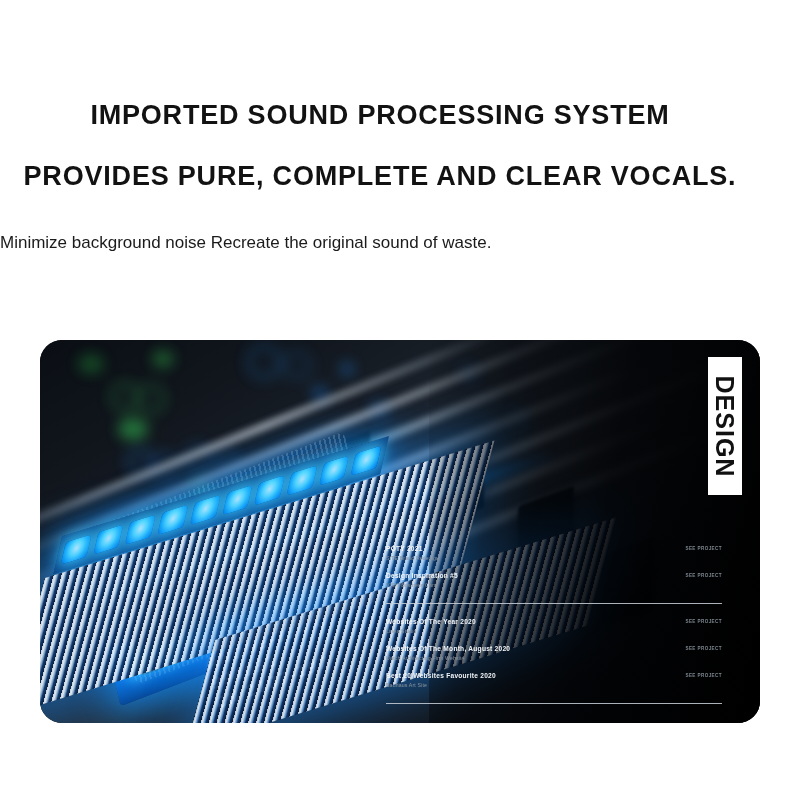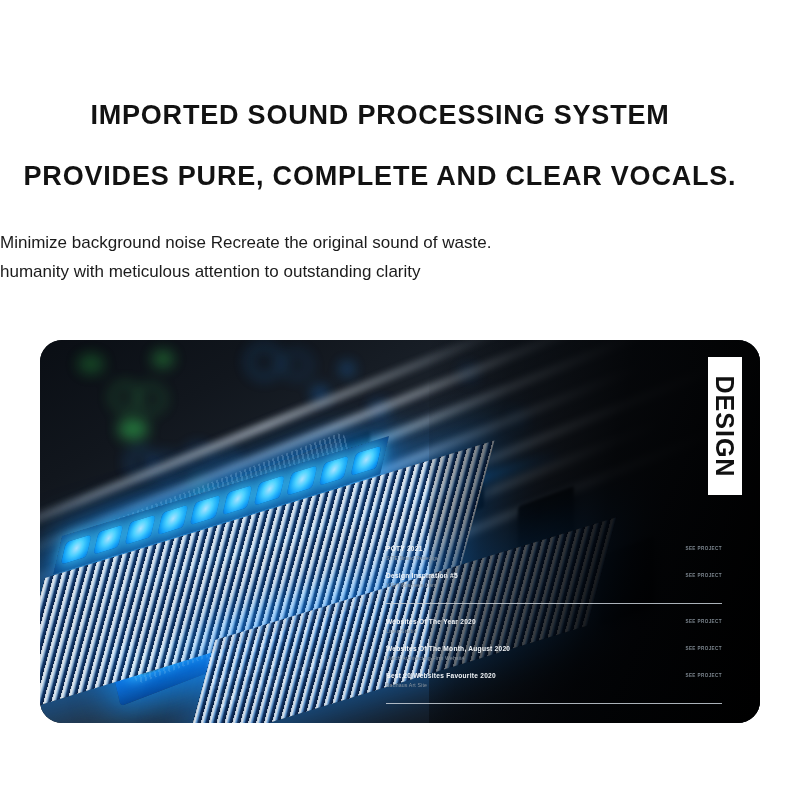--- a/index.html
+++ b/index.html
@@ -342,21 +342,20 @@
 </head>
 <body>
 
 <div class="headline">
   <div class="headline-line">IMPORTED SOUND PROCESSING SYSTEM</div>
   <div class="headline-line">PROVIDES PURE, COMPLETE AND CLEAR VOCALS.</div>
 </div>
 
 <div class="subcopy">
   <div class="subcopy-line">Minimize background noise Recreate the original sound of waste.</div>
-  <div class="subcopy-line">humanity with meticulous attention to outstanding clarity</div>
 </div>
 
 <div class="photo-card">
 
   <div class="board-base"></div>
 
   <div class="bokeh-zone">
     <div class="bokeh" style="left:38px;top:14px;width:26px;height:20px;background:#1f7a33;opacity:.55;"></div>
     <div class="bokeh ring" style="left:70px;top:42px;width:22px;height:22px;border-width:4px;border-color:#2e8c45;opacity:.6;"></div>
     <div class="bokeh ring" style="left:96px;top:44px;width:22px;height:22px;border-width:4px;border-color:#2e8c45;opacity:.55;"></div>

